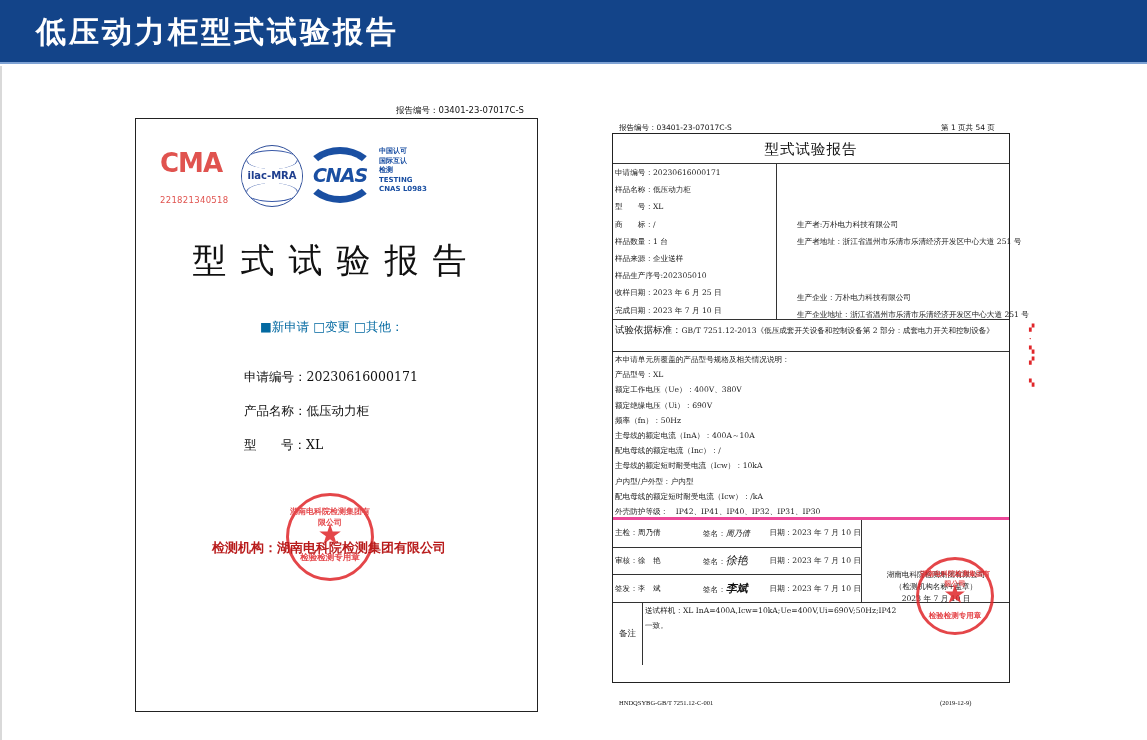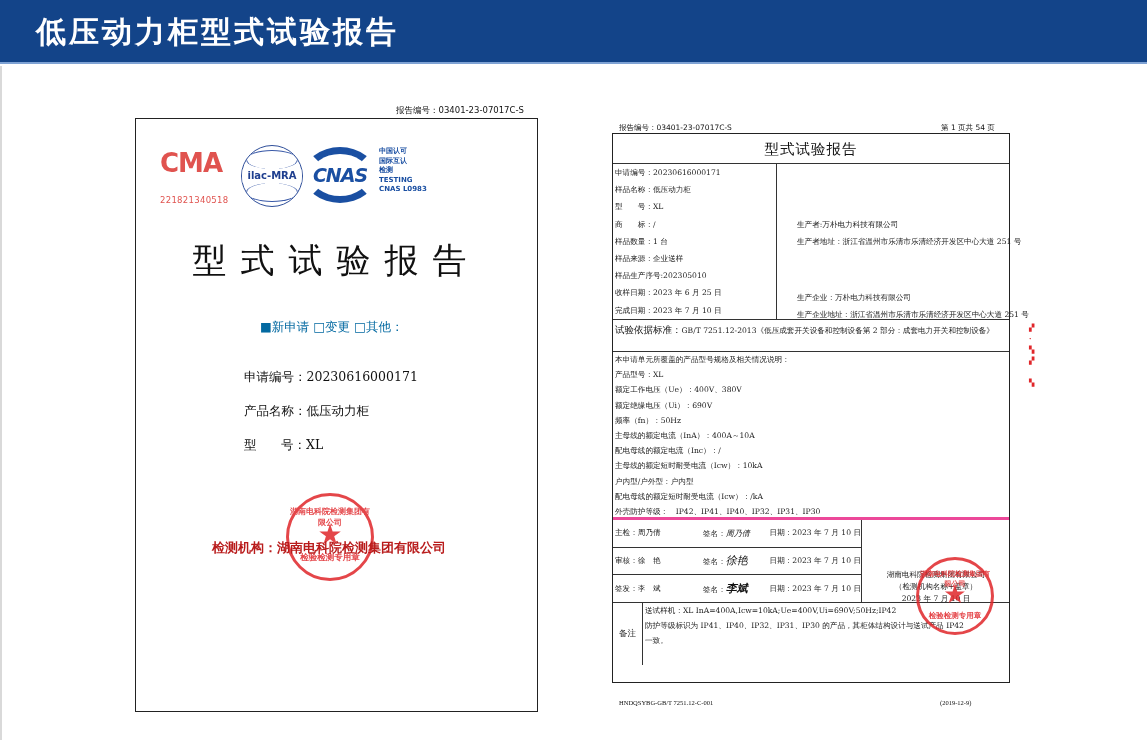--- a/index.html
+++ b/index.html
@@ -221,21 +221,20 @@
       <div class="org-line o1">湖南电科院检测集团有限公司</div>
       <div class="org-line o2">（检测机构名称+盖章）</div>
       <div class="org-line o3">2023 年 7 月 10 日</div>
     </div>
   </div>
 
   <div class="remarks">
     <div class="remarks-lbl">备注</div>
     <div class="remarks-body">
       <div>送试样机：XL InA=400A,Icw=10kA;Ue=400V,Ui=690V;50Hz;IP42</div>
-      <div>防护等级标识为 IP41、IP40、IP32、IP31、IP30 的产品，其柜体结构设计与送试产品 IP42</div>
       <div>一致。</div>
     </div>
   </div>
 
   <div class="seal seal2">
     <div class="seal-ring-text top-arc">湖南电科院检测集团有限公司</div>
     <div class="seal-star">★</div>
     <div class="seal-ring-text bottom-arc">检验检测专用章</div>
   </div>
 </div>

